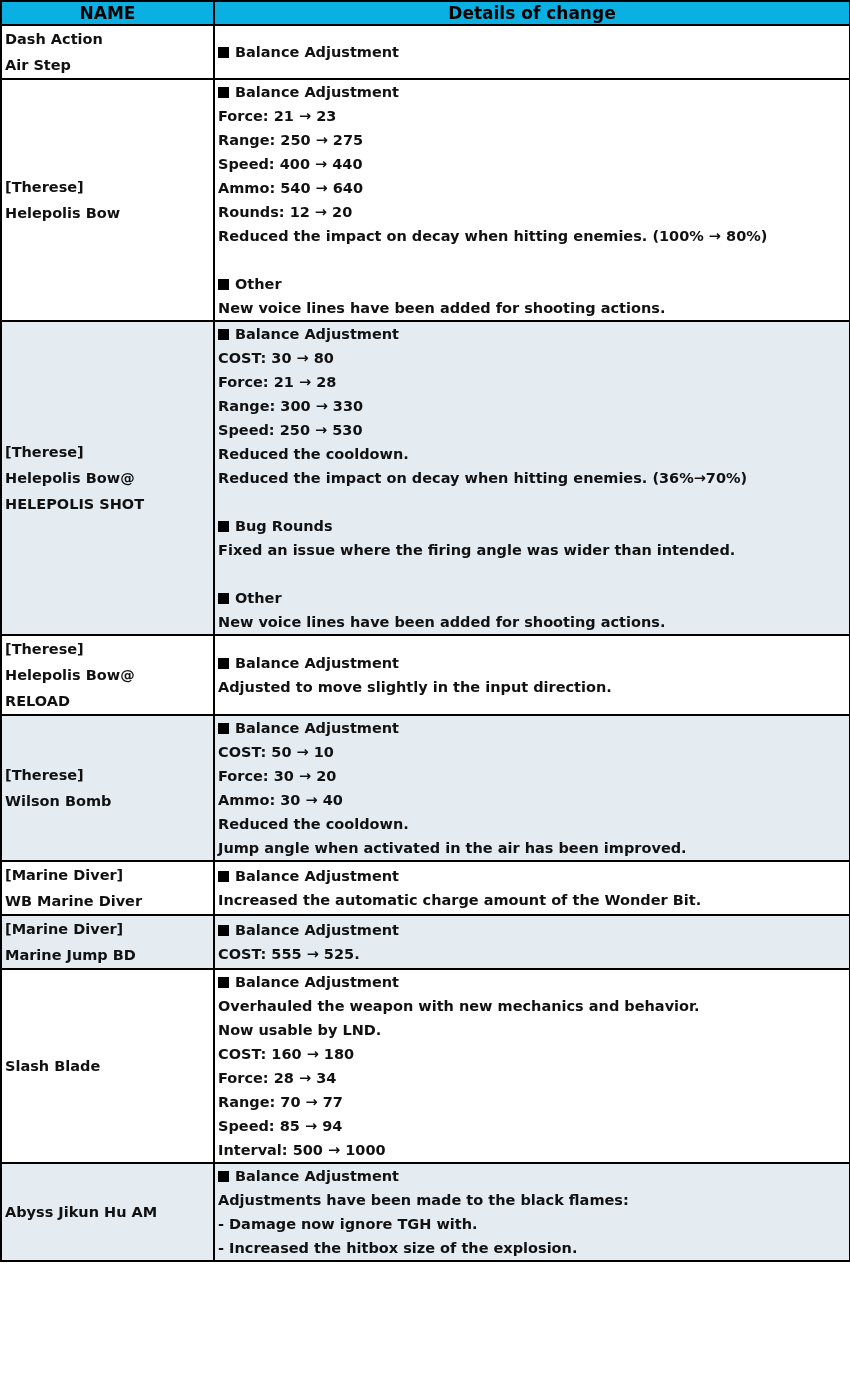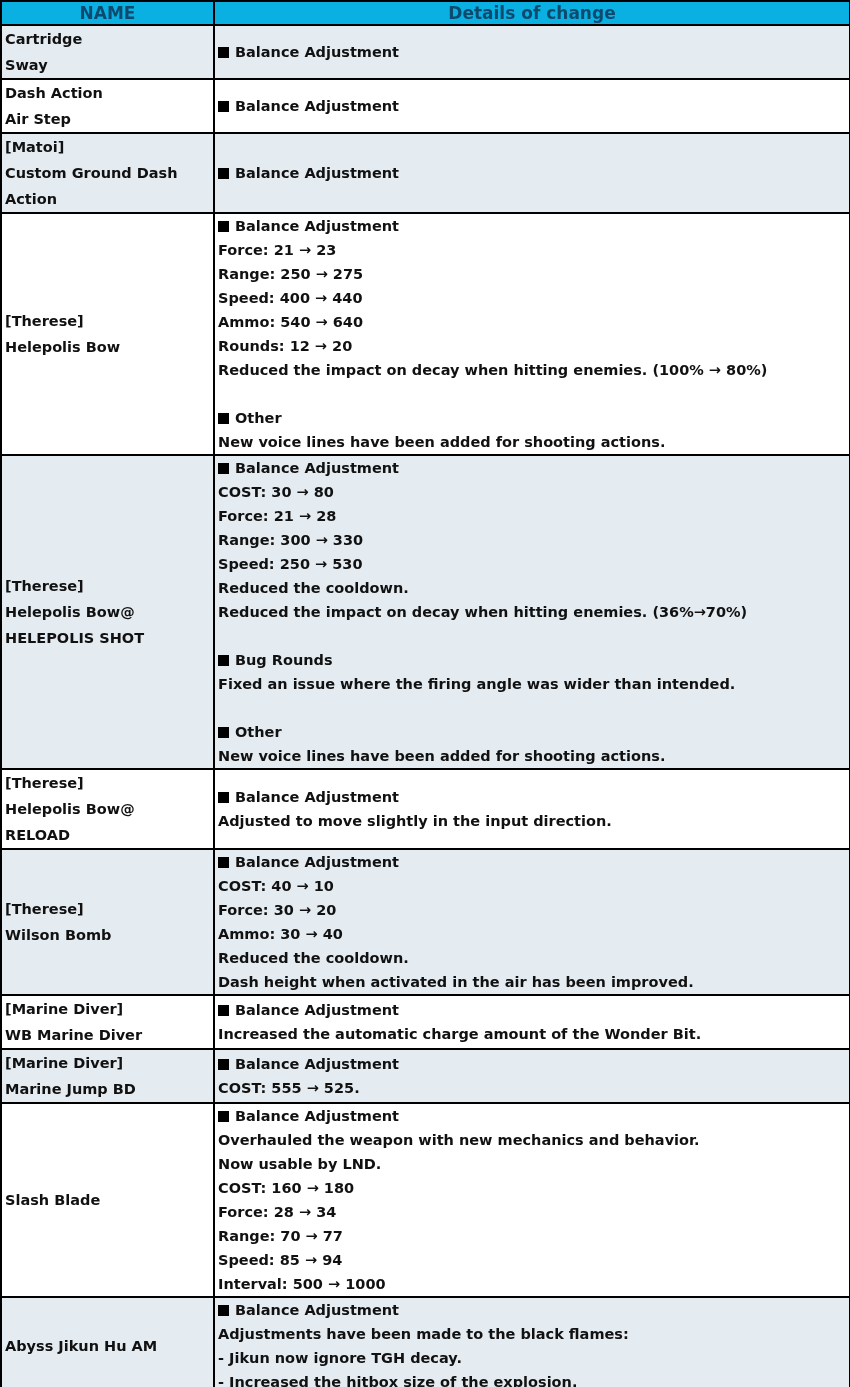--- a/index.html
+++ b/index.html
@@ -24,21 +24,21 @@
     table.changes col.c-detail { width: 636px; }
     table.changes th,
     table.changes td {
       border: 2px solid #000000;
       padding: 0 3px;
       vertical-align: middle;
       text-align: left;
     }
     table.changes th {
       background: #0bb0e3;
-      color: #0c4a6e;
+      color: #000000;
       font-weight: bold;
       font-size: 17px;
       text-align: center;
       height: 22px;
       line-height: 22px;
       padding: 0;
     }
     tr.row-alt td { background: #e4ebf1; }
     tr.row-plain td { background: #ffffff; }
     .line {
@@ -67,43 +67,24 @@
     <col class="c-name">
     <col class="c-detail">
   </colgroup>
   <thead>
     <tr>
       <th>NAME</th>
       <th>Details of change</th>
     </tr>
   </thead>
   <tbody id="rows-body">
-      <tr class="row-alt" style="height: 53px;">
-        <td class="name-cell">
-          <span class="line">Cartridge</span>
-          <span class="line">Sway</span>
-        </td>
-        <td class="detail-cell">
-          <span class="line"><span class="sq"></span><span class="sec-title">Balance Adjustment</span></span>
-        </td>
-      </tr>
       <tr class="row-plain" style="height: 52px;">
         <td class="name-cell">
           <span class="line">Dash Action</span>
           <span class="line">Air Step</span>
-        </td>
-        <td class="detail-cell">
-          <span class="line"><span class="sq"></span><span class="sec-title">Balance Adjustment</span></span>
-        </td>
-      </tr>
-      <tr class="row-alt" style="height: 80px;">
-        <td class="name-cell">
-          <span class="line">[Matoi]</span>
-          <span class="line">Custom Ground Dash</span>
-          <span class="line">Action</span>
         </td>
         <td class="detail-cell">
           <span class="line"><span class="sq"></span><span class="sec-title">Balance Adjustment</span></span>
         </td>
       </tr>
       <tr class="row-plain" style="height: 241px;">
         <td class="name-cell">
           <span class="line">[Therese]</span>
           <span class="line">Helepolis Bow</span>
         </td>
@@ -153,25 +134,25 @@
           <span class="line">Adjusted to move slightly in the input direction.</span>
         </td>
       </tr>
       <tr class="row-alt" style="height: 146px;">
         <td class="name-cell">
           <span class="line">[Therese]</span>
           <span class="line">Wilson Bomb</span>
         </td>
         <td class="detail-cell">
           <span class="line"><span class="sq"></span><span class="sec-title">Balance Adjustment</span></span>
-          <span class="line">COST: 40 → 10</span>
+          <span class="line">COST: 50 → 10</span>
           <span class="line">Force: 30 → 20</span>
           <span class="line">Ammo: 30 → 40</span>
           <span class="line">Reduced the cooldown.</span>
-          <span class="line">Dash height when activated in the air has been improved.</span>
+          <span class="line">Jump angle when activated in the air has been improved.</span>
         </td>
       </tr>
       <tr class="row-plain" style="height: 52px;">
         <td class="name-cell">
           <span class="line">[Marine Diver]</span>
           <span class="line">WB Marine Diver</span>
         </td>
         <td class="detail-cell">
           <span class="line"><span class="sq"></span><span class="sec-title">Balance Adjustment</span></span>
           <span class="line">Increased the automatic charge amount of the Wonder Bit.</span>
@@ -202,18 +183,18 @@
           <span class="line">Interval: 500 → 1000</span>
         </td>
       </tr>
       <tr class="row-alt" style="height: 98px;">
         <td class="name-cell">
           <span class="line">Abyss Jikun Hu AM</span>
         </td>
         <td class="detail-cell">
           <span class="line"><span class="sq"></span><span class="sec-title">Balance Adjustment</span></span>
           <span class="line">Adjustments have been made to the black flames:</span>
-          <span class="line">- Jikun now ignore TGH decay.</span>
+          <span class="line">- Damage now ignore TGH with.</span>
           <span class="line">- Increased the hitbox size of the explosion.</span>
         </td>
       </tr>
     </tbody>
 </table>
 
 </body></html>

